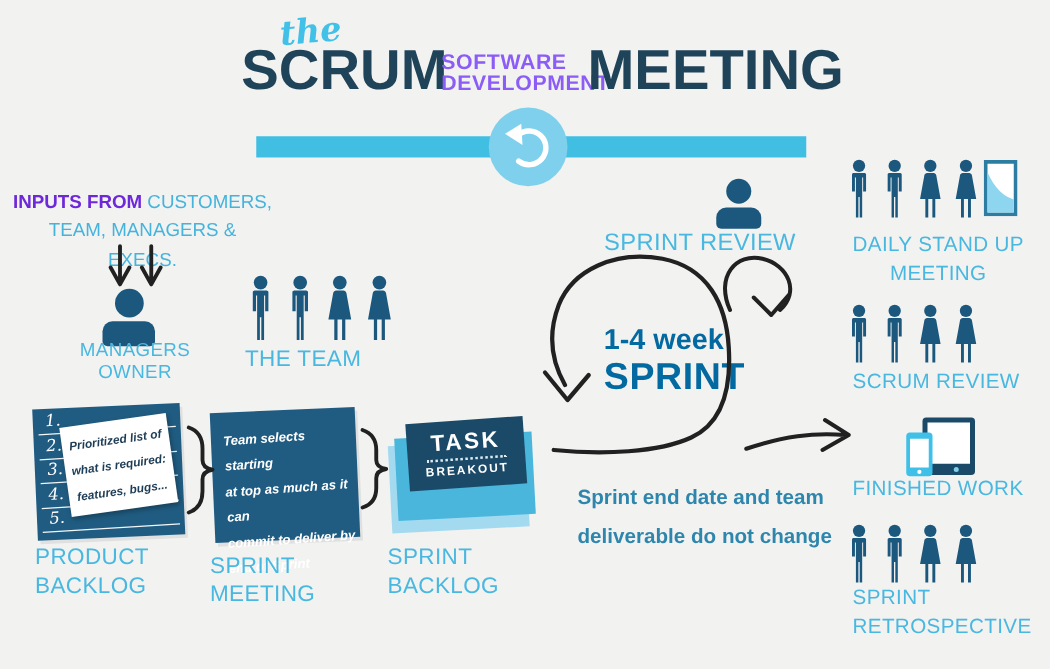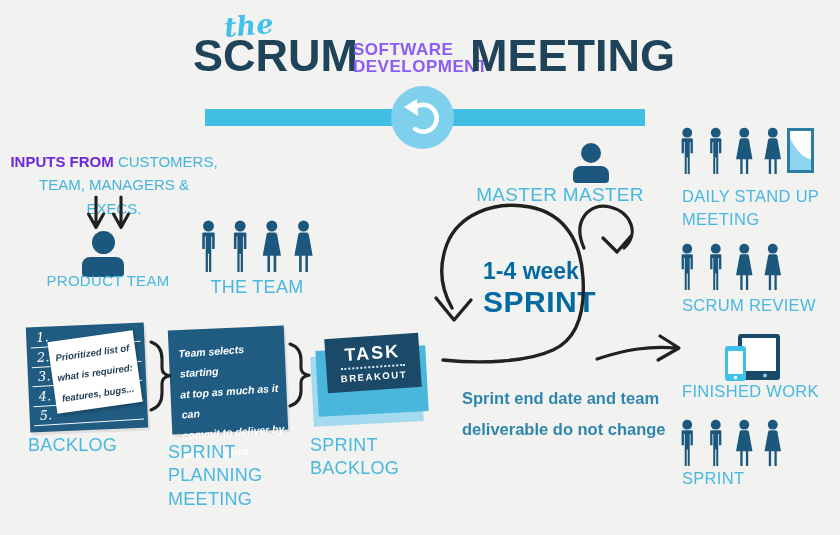--- a/index.html
+++ b/index.html
@@ -26,24 +26,24 @@
   .bar-circle{left:391px;top:86px;width:63px;height:63px;border-radius:50%;background:#7fd0ec;
               display:flex;align-items:center;justify-content:center;}
 
   
   .inputs{left:10px;top:150px;width:208px;text-align:center;font-size:15px;line-height:1.55;color:#45b4dc;}
   .inputs b{color:#6d28d9;}
 
   
   .lbl{color:#49b8e0;letter-spacing:.3px;}
   .lbl-owner{left:40px;top:272px;width:136px;text-align:center;font-size:15px;}
-  .lbl-team{left:196px;top:277px;width:122px;text-align:center;font-size:18px;}
+  .lbl-team{left:196px;top:277px;width:122px;text-align:left;font-size:18px;}
   .lbl-master{left:468px;top:184px;width:184px;text-align:center;font-size:19px;}
   .lbl-right{font-size:16.5px;line-height:1.4;}
-  .lbl-daily{left:682px;top:185px;}
+  .lbl-daily{left:682px;top:185px;text-align:center;}
   .lbl-review{left:682px;top:294px;}
   .lbl-finished{left:682px;top:380px;}
   .lbl-retro{left:682px;top:467px;}
   .lbl-bottom{font-size:18px;line-height:1.3;}
   .lbl-pbacklog{left:28px;top:434px;}
   .lbl-planning{left:168px;top:441px;}
   .lbl-sbacklog{left:310px;top:434px;}
 
   
   .person .head{position:absolute;border-radius:50%;background:#1c587d;}
@@ -112,35 +112,35 @@
 
 <div class="abs inputs">
   <div><b>INPUTS FROM</b><span> CUSTOMERS,</span></div>
   <div>TEAM, MANAGERS &amp; EXECS.</div>
 </div>
 
 <div class="abs person">
   <div class="head" style="left:92px;top:231px;width:23px;height:23px;"></div>
   <div class="body" style="left:82px;top:257px;width:42px;height:20px;"></div>
 </div>
-<div class="abs lbl lbl-owner">PRODUCT TEAM</div>
+<div class="abs lbl lbl-owner">MANAGERS OWNER</div>
 
 <svg class="abs" style="left:196px;top:220px;" width="120" height="54" viewBox="0 0 125 56" fill="#1c587d">
   <use href="#p-male" x="0"></use>
     <use href="#p-male" x="33"></use>
     <use href="#p-female" x="66"></use>
     <use href="#p-female" x="99"></use>
 </svg>
 <div class="abs lbl lbl-team">THE TEAM</div>
 
 <div class="abs person">
   <div class="head" style="left:581px;top:143px;width:20px;height:20px;"></div>
   <div class="body" style="left:573px;top:166px;width:36px;height:17px;"></div>
 </div>
-<div class="abs lbl lbl-master">MASTER MASTER</div>
+<div class="abs lbl lbl-master">SPRINT REVIEW</div>
 
 <svg class="abs" style="left:676px;top:127px;" width="108" height="49" viewBox="0 0 125 56" fill="#1c587d">
   <use href="#p-male" x="0"></use>
     <use href="#p-male" x="33"></use>
     <use href="#p-female" x="66"></use>
     <use href="#p-female" x="99"></use>
 </svg>
 <svg class="abs" style="left:787px;top:128px;" width="27" height="45" viewBox="0 0 27 45">
   <rect x="1.5" y="1.5" width="24" height="42" fill="#ffffff" stroke="#2d7ca2" stroke-width="3"></rect>
   <path d="M3,10 C8.5,22 16,29.5 24,31.5 L24,42 L3,42 Z" fill="#8ed5ef"></path>
@@ -169,47 +169,48 @@
 <div class="abs lbl lbl-right lbl-finished">FINISHED WORK</div>
 
 <svg class="abs" style="left:676px;top:419px;" width="108" height="49" viewBox="0 0 125 56" fill="#1c587d">
   <use href="#p-male" x="0"></use>
     <use href="#p-male" x="33"></use>
     <use href="#p-female" x="66"></use>
     <use href="#p-female" x="99"></use>
 </svg>
 <div class="abs lbl lbl-right lbl-retro">
   <div>SPRINT</div>
+  <div>RETROSPECTIVE</div>
 </div>
 
 <div class="abs card card1">
   <div class="bl-row"><span>1.</span></div>
   <div class="bl-row"><span>2.</span></div>
   <div class="bl-row"><span>3.</span></div>
   <div class="bl-row"><span>4.</span></div>
   <div class="bl-row"><span>5.</span></div>
 </div>
 <div class="abs note">
   <div>Prioritized list of</div>
   <div>what is required:</div>
   <div>features, bugs...</div>
 </div>
 <div class="abs lbl lbl-bottom lbl-pbacklog">
+  <div>PRODUCT</div>
   <div>BACKLOG</div>
 </div>
 
 <div class="abs card card2">
   <span>Team selects starting</span>
   <span>at top as much as it can</span>
   <span>commit to deliver by</span>
   <span>end of Sprint</span>
 </div>
 <div class="abs lbl lbl-bottom lbl-planning">
   <div>SPRINT</div>
-  <div>PLANNING</div>
   <div>MEETING</div>
 </div>
 
 <div class="abs stack-light"></div>
 <div class="abs stack-mid"></div>
 <div class="abs stack-dark">
   <div class="task-title">TASK</div>
   <div class="task-dots"></div>
   <div class="task-sub">BREAKOUT</div>
 </div>

